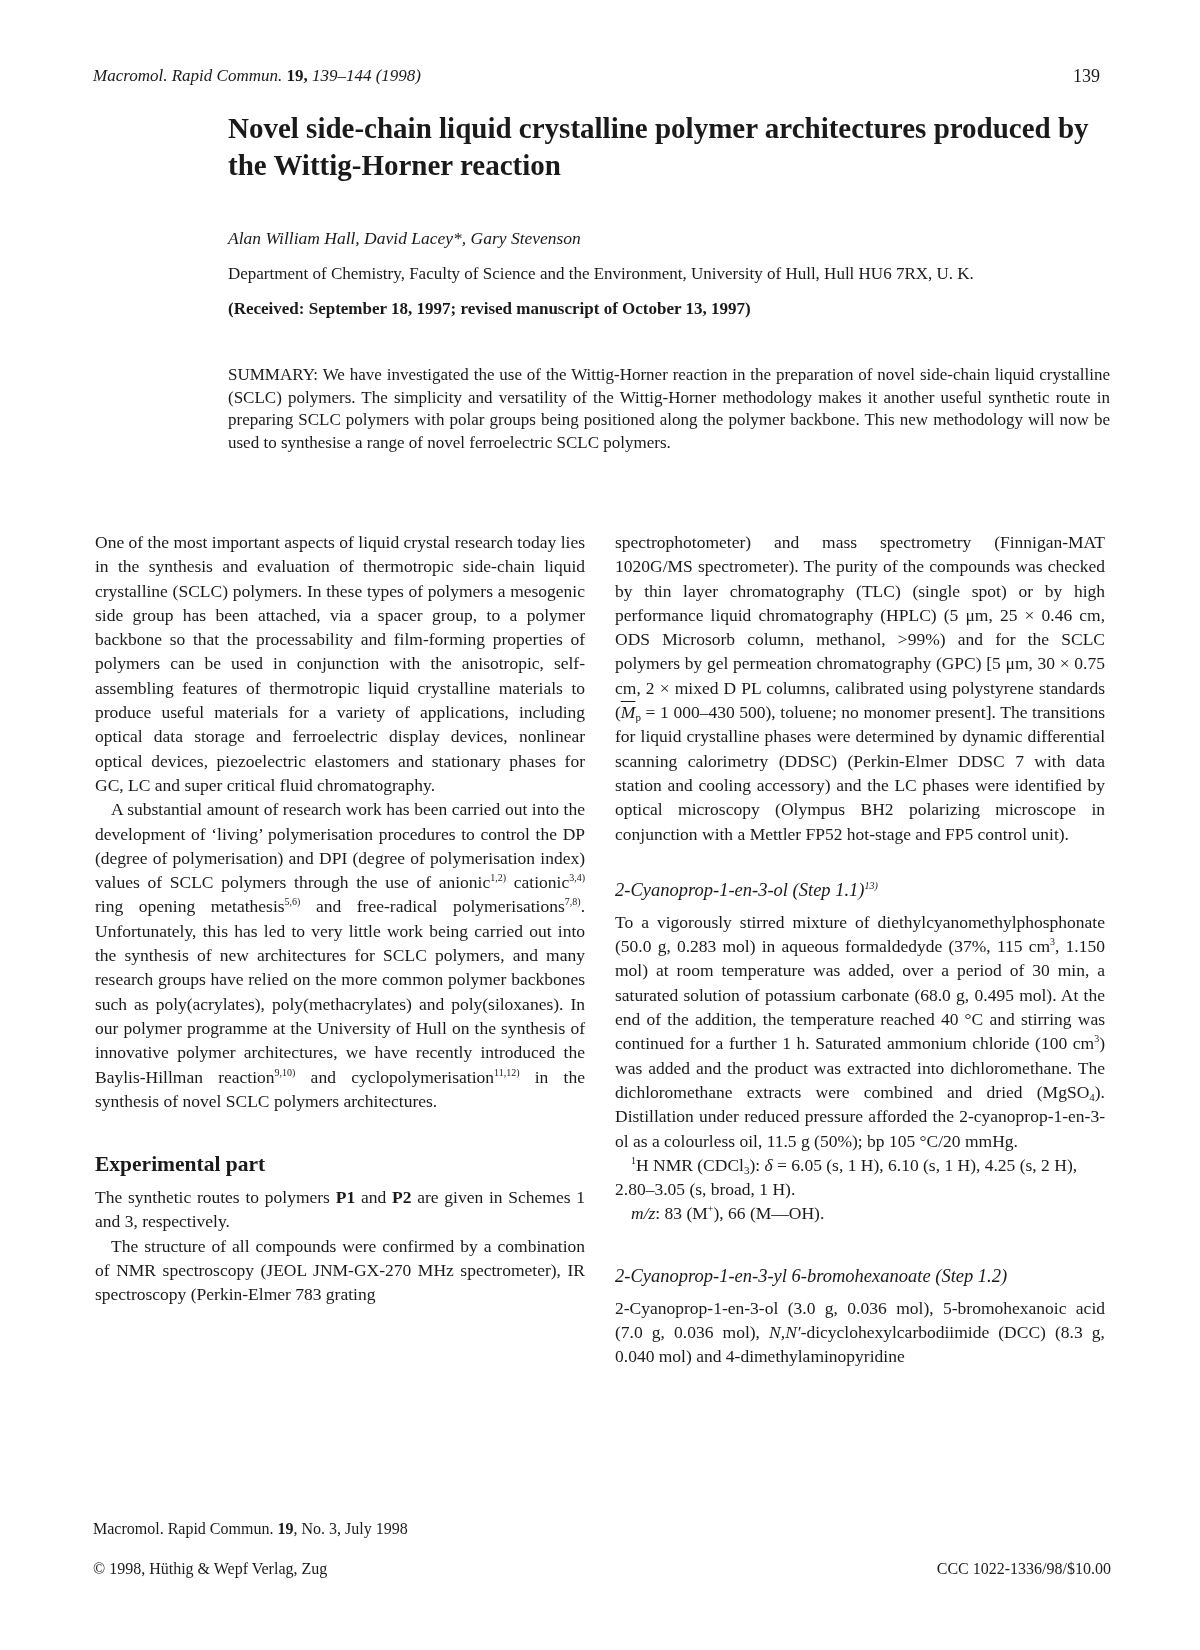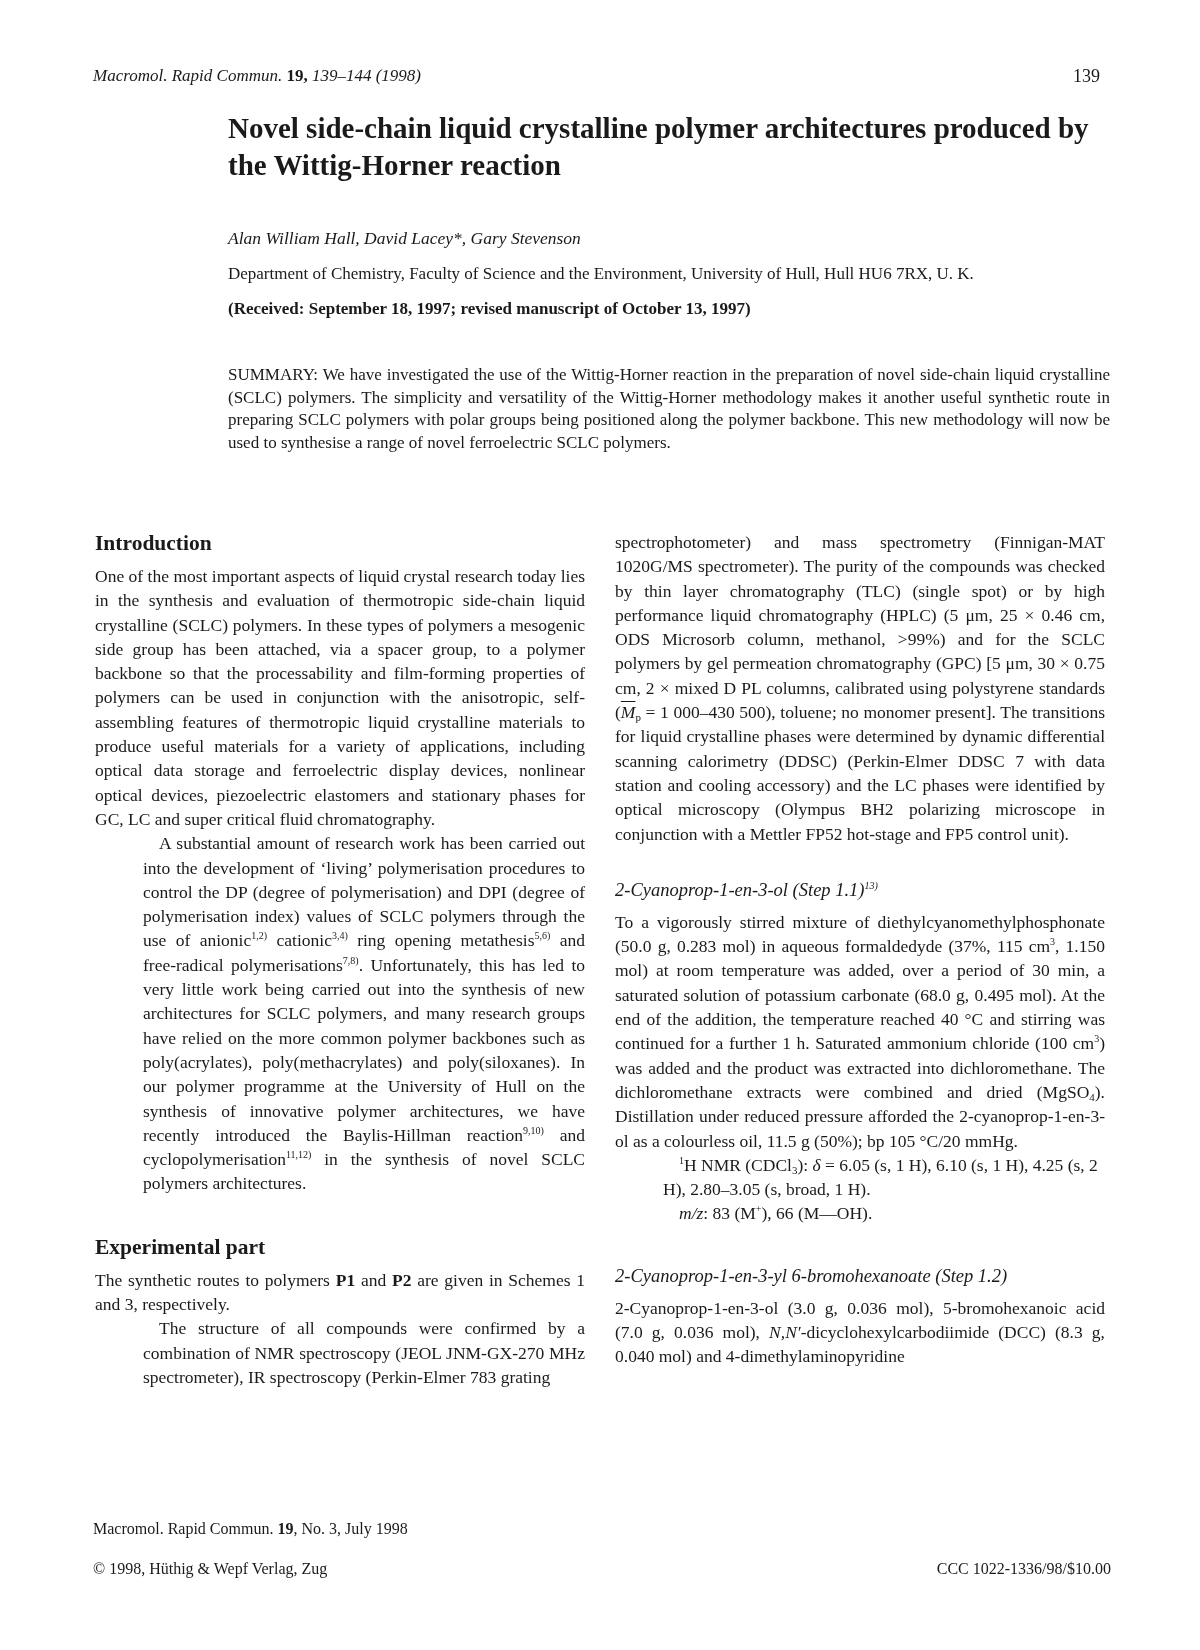--- a/index.html
+++ b/index.html
@@ -14,21 +14,21 @@
   .title { left: 228px; top: 110px; width: 900px; font-size: 29px; font-weight: bold; line-height: 37px; }
   .authors { left: 228px; top: 228px; font-size: 17.5px; font-style: italic; }
   .affil { left: 228px; top: 264px; font-size: 17px; white-space: nowrap; }
   .received { left: 228px; top: 299px; font-size: 17px; white-space: nowrap; font-weight: bold; }
   .summary { left: 228px; top: 364px; width: 882px; font-size: 17px; line-height: 22.6px; text-align: justify; }
   .col { font-size: 17.5px; line-height: 24.3px; text-align: justify; }
   .col-left { left: 95px; top: 530px; width: 490px; }
   .col-right { left: 615px; top: 530px; width: 490px; }
   .col h2 { font-size: 21.5px; font-weight: bold; margin: 0 0 8px 0; line-height: 26px; }
   .col p { margin: 0; }
-  .col .indent { text-indent: 16px; margin-left: 48px; }
+  .col .indent { text-indent: 16px; }
   .col h3 { font-size: 18.5px; font-style: italic; font-weight: normal; margin: 0 0 8px 0; line-height: 24px; }
   sup { font-size: 10px; line-height: 0; vertical-align: 7px; }
   sub { font-size: 11px; line-height: 0; vertical-align: -3px; }
   .gap-lg { height: 38px; }
   .gap-md { height: 32px; }
   .footer-journal { left: 93px; top: 1520px; font-size: 16px; }
   .footer-copy { left: 93px; top: 1560px; font-size: 16px; }
   .footer-ccc { right: 89px; top: 1560px; font-size: 16px; }
   .mbar { text-decoration: overline; font-style: italic; }
 </style>
@@ -42,21 +42,20 @@
 </div>
 <div class="abs page-num">139</div>
 
 <div class="abs title">Novel side-chain liquid crystalline polymer architectures produced by the Wittig-Horner reaction</div>
 <div class="abs authors">Alan William Hall, David Lacey*, Gary Stevenson</div>
 <div class="abs affil">Department of Chemistry, Faculty of Science and the Environment, University of Hull, Hull HU6 7RX, U. K.</div>
 <div class="abs received">(Received: September 18, 1997; revised manuscript of October 13, 1997)</div>
 <div class="abs summary">SUMMARY: We have investigated the use of the Wittig-Horner reaction in the preparation of novel side-chain liquid crystalline (SCLC) polymers. The simplicity and versatility of the Wittig-Horner methodology makes it another useful synthetic route in preparing SCLC polymers with polar groups being positioned along the polymer backbone. This new methodology will now be used to synthesise a range of novel ferroelectric SCLC polymers.</div>
 
 <div class="abs col col-left">
-  <h2>Introduction</h2>
   <p>One of the most important aspects of liquid crystal research today lies in the synthesis and evaluation of thermotropic side-chain liquid crystalline (SCLC) polymers. In these types of polymers a mesogenic side group has been attached, via a spacer group, to a polymer backbone so that the processability and film-forming properties of polymers can be used in conjunction with the anisotropic, self-assembling features of thermotropic liquid crystalline materials to produce useful materials for a variety of applications, including optical data storage and ferroelectric display devices, nonlinear optical devices, piezoelectric elastomers and stationary phases for GC, LC and super critical fluid chromatography.</p>
   <p class="indent"><span>A substantial amount of research work has been carried out into the development of ‘living’ polymerisation procedures to control the DP (degree of polymerisation) and DPI (degree of polymerisation index) values of SCLC polymers through the use of anionic</span><sup>1,2)</sup><span> cationic</span><sup>3,4)</sup><span> ring opening metathesis</span><sup>5,6)</sup><span> and free-radical polymerisations</span><sup>7,8)</sup><span>. Unfortunately, this has led to very little work being carried out into the synthesis of new architectures for SCLC polymers, and many research groups have relied on the more common polymer backbones such as poly(acrylates), poly(methacrylates) and poly(siloxanes). In our polymer programme at the University of Hull on the synthesis of innovative polymer architectures, we have recently introduced the Baylis-Hillman reaction</span><sup>9,10)</sup><span> and cyclopolymerisation</span><sup>11,12)</sup><span> in the synthesis of novel SCLC polymers architectures.</span></p>
 
   <div class="gap-lg"></div>
 
   <h2>Experimental part</h2>
   <p><span>The synthetic routes to polymers </span><b>P1</b><span> and </span><b>P2</b><span> are given in Schemes 1 and 3, respectively.</span></p>
   <p class="indent" style="height:74px; overflow:hidden;"><span>The structure of all compounds were confirmed by a combination of NMR spectroscopy (JEOL JNM-GX-270 MHz spectrometer), IR spectroscopy (Perkin-Elmer 783 grating </span></p>
 </div>
 

